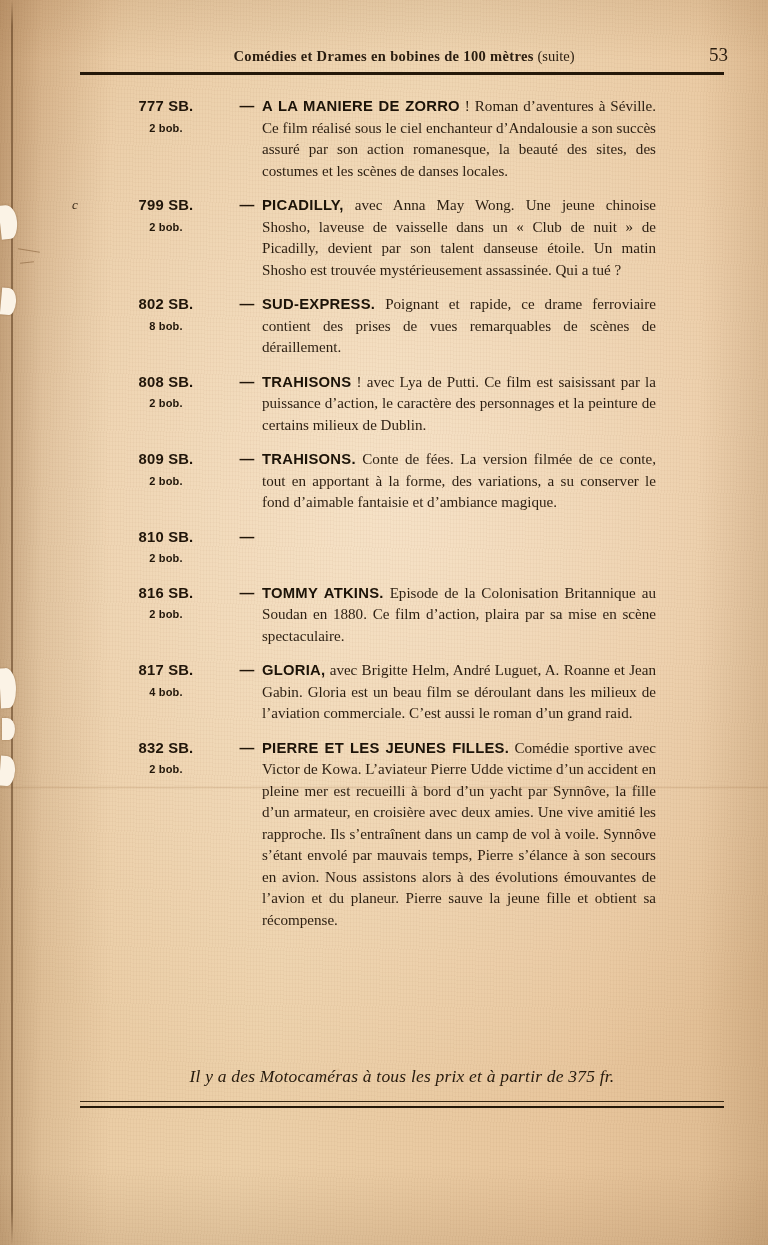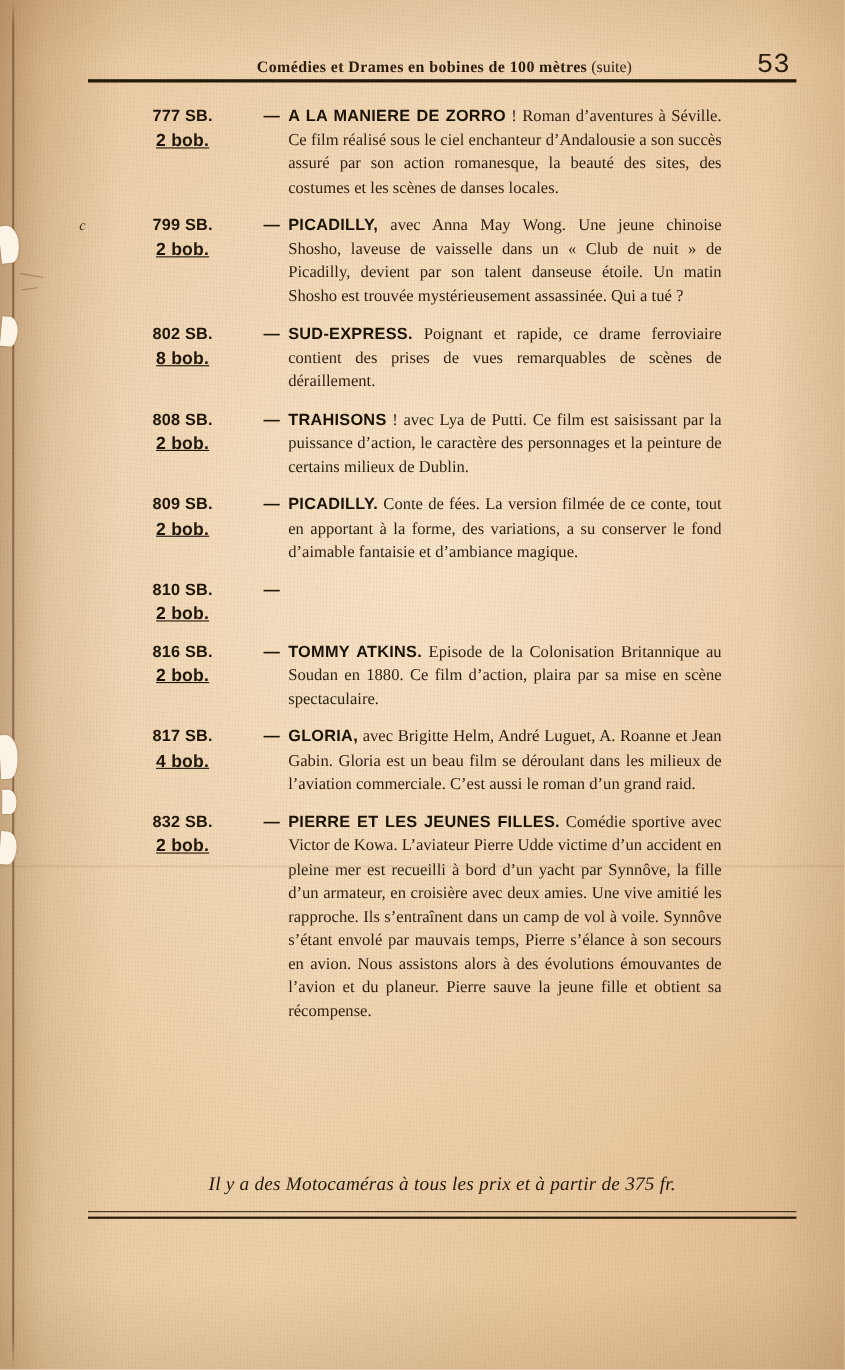--- a/index.html
+++ b/index.html
@@ -108,25 +108,25 @@
     letter-spacing: 0.35px;
     color: #2a1d10;
     white-space: nowrap;
     padding-left: 42px;
   }
   #runhead-title .suite {
     font-weight: normal;
     letter-spacing: 0;
   }
   #page-number {
-    font-family: Liberation Mono, monospace;
-    font-size: 25px;
+    font-family: Liberation Serif, serif;
+    font-size: 19px;
     color: #2a1d10;
     width: 40px;
-    text-align: left;
+    text-align: right;
   }
 
   #rule-top {
     position: absolute;
     left: 80px; top: 72px; width: 644px; height: 2.6px;
     background: #241809;
   }
 
   
   #entries {
@@ -147,25 +147,24 @@
     font-weight: bold;
     color: #201509;
   }
   .ref-no {
     font-size: 14.8px;
     letter-spacing: 0.2px;
     line-height: 21.5px;
     white-space: nowrap;
   }
   .ref-bob {
-    font-size: 16px;
+    font-size: 11px;
     letter-spacing: 0.2px;
     line-height: 21.5px;
     white-space: nowrap;
-    text-decoration: underline;
   }
   .dash {
     flex: 0 0 30px;
     font-family: "Liberation Sans", sans-serif;
     font-weight: bold;
     font-size: 14.8px;
     line-height: 21.5px;
     color: #201509;
     text-align: center;
   }
@@ -280,21 +279,21 @@
           </div>
           <div class="dash">—</div>
           <div class="body-col"><span class="film-title">TRAHISONS</span><span> ! avec Lya de Putti. Ce film est saisissant par la puissance d’action, le caractère des personnages et la peinture de certains milieux de Dublin.</span></div>
         </div>
         <div class="entry">
           <div class="ref-col">
             <div class="ref-no">809 SB.</div>
             <div class="ref-bob">2 bob.</div>
           </div>
           <div class="dash">—</div>
-          <div class="body-col"><span class="film-title">PICADILLY.</span><span> Conte de fées. La version filmée de ce conte, tout en apportant à la forme, des variations, a su conserver le fond d’aimable fantaisie et d’ambiance magique.</span></div>
+          <div class="body-col"><span class="film-title">TRAHISONS.</span><span> Conte de fées. La version filmée de ce conte, tout en apportant à la forme, des variations, a su conserver le fond d’aimable fantaisie et d’ambiance magique.</span></div>
         </div>
         <div class="entry">
           <div class="ref-col">
             <div class="ref-no">810 SB.</div>
             <div class="ref-bob">2 bob.</div>
           </div>
           <div class="dash">—</div>
         </div>
         <div class="entry">
           <div class="ref-col">

